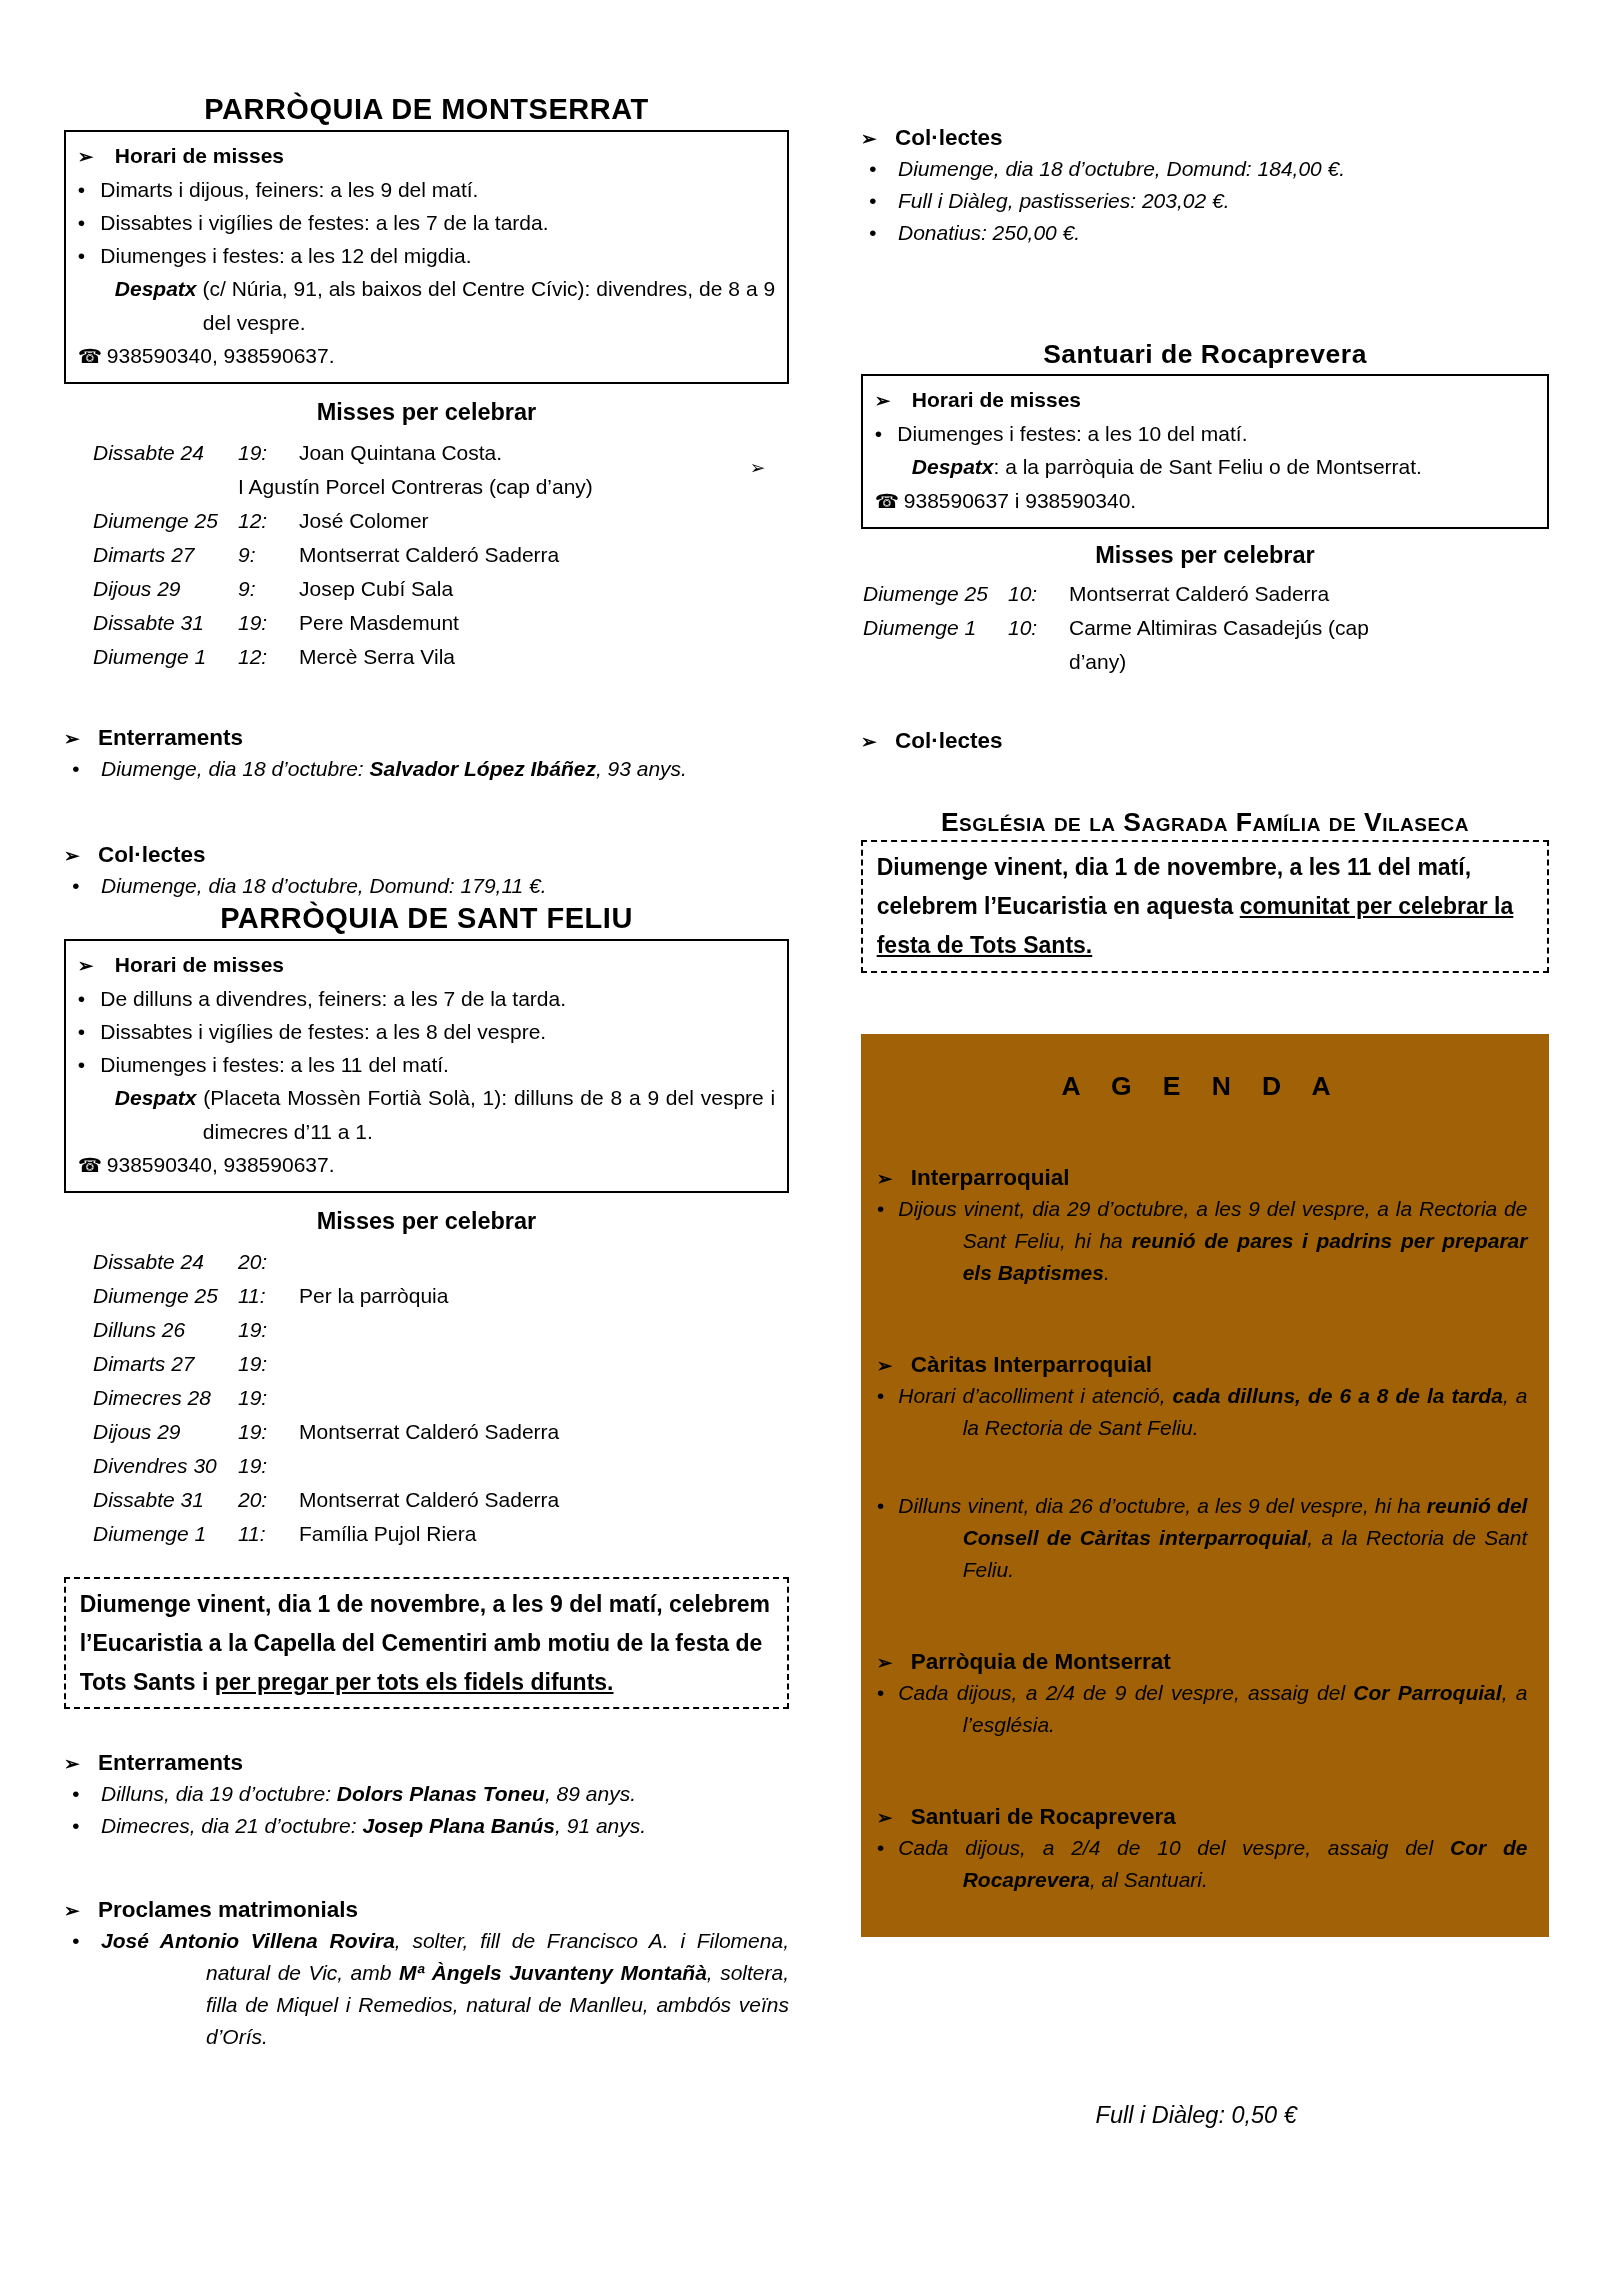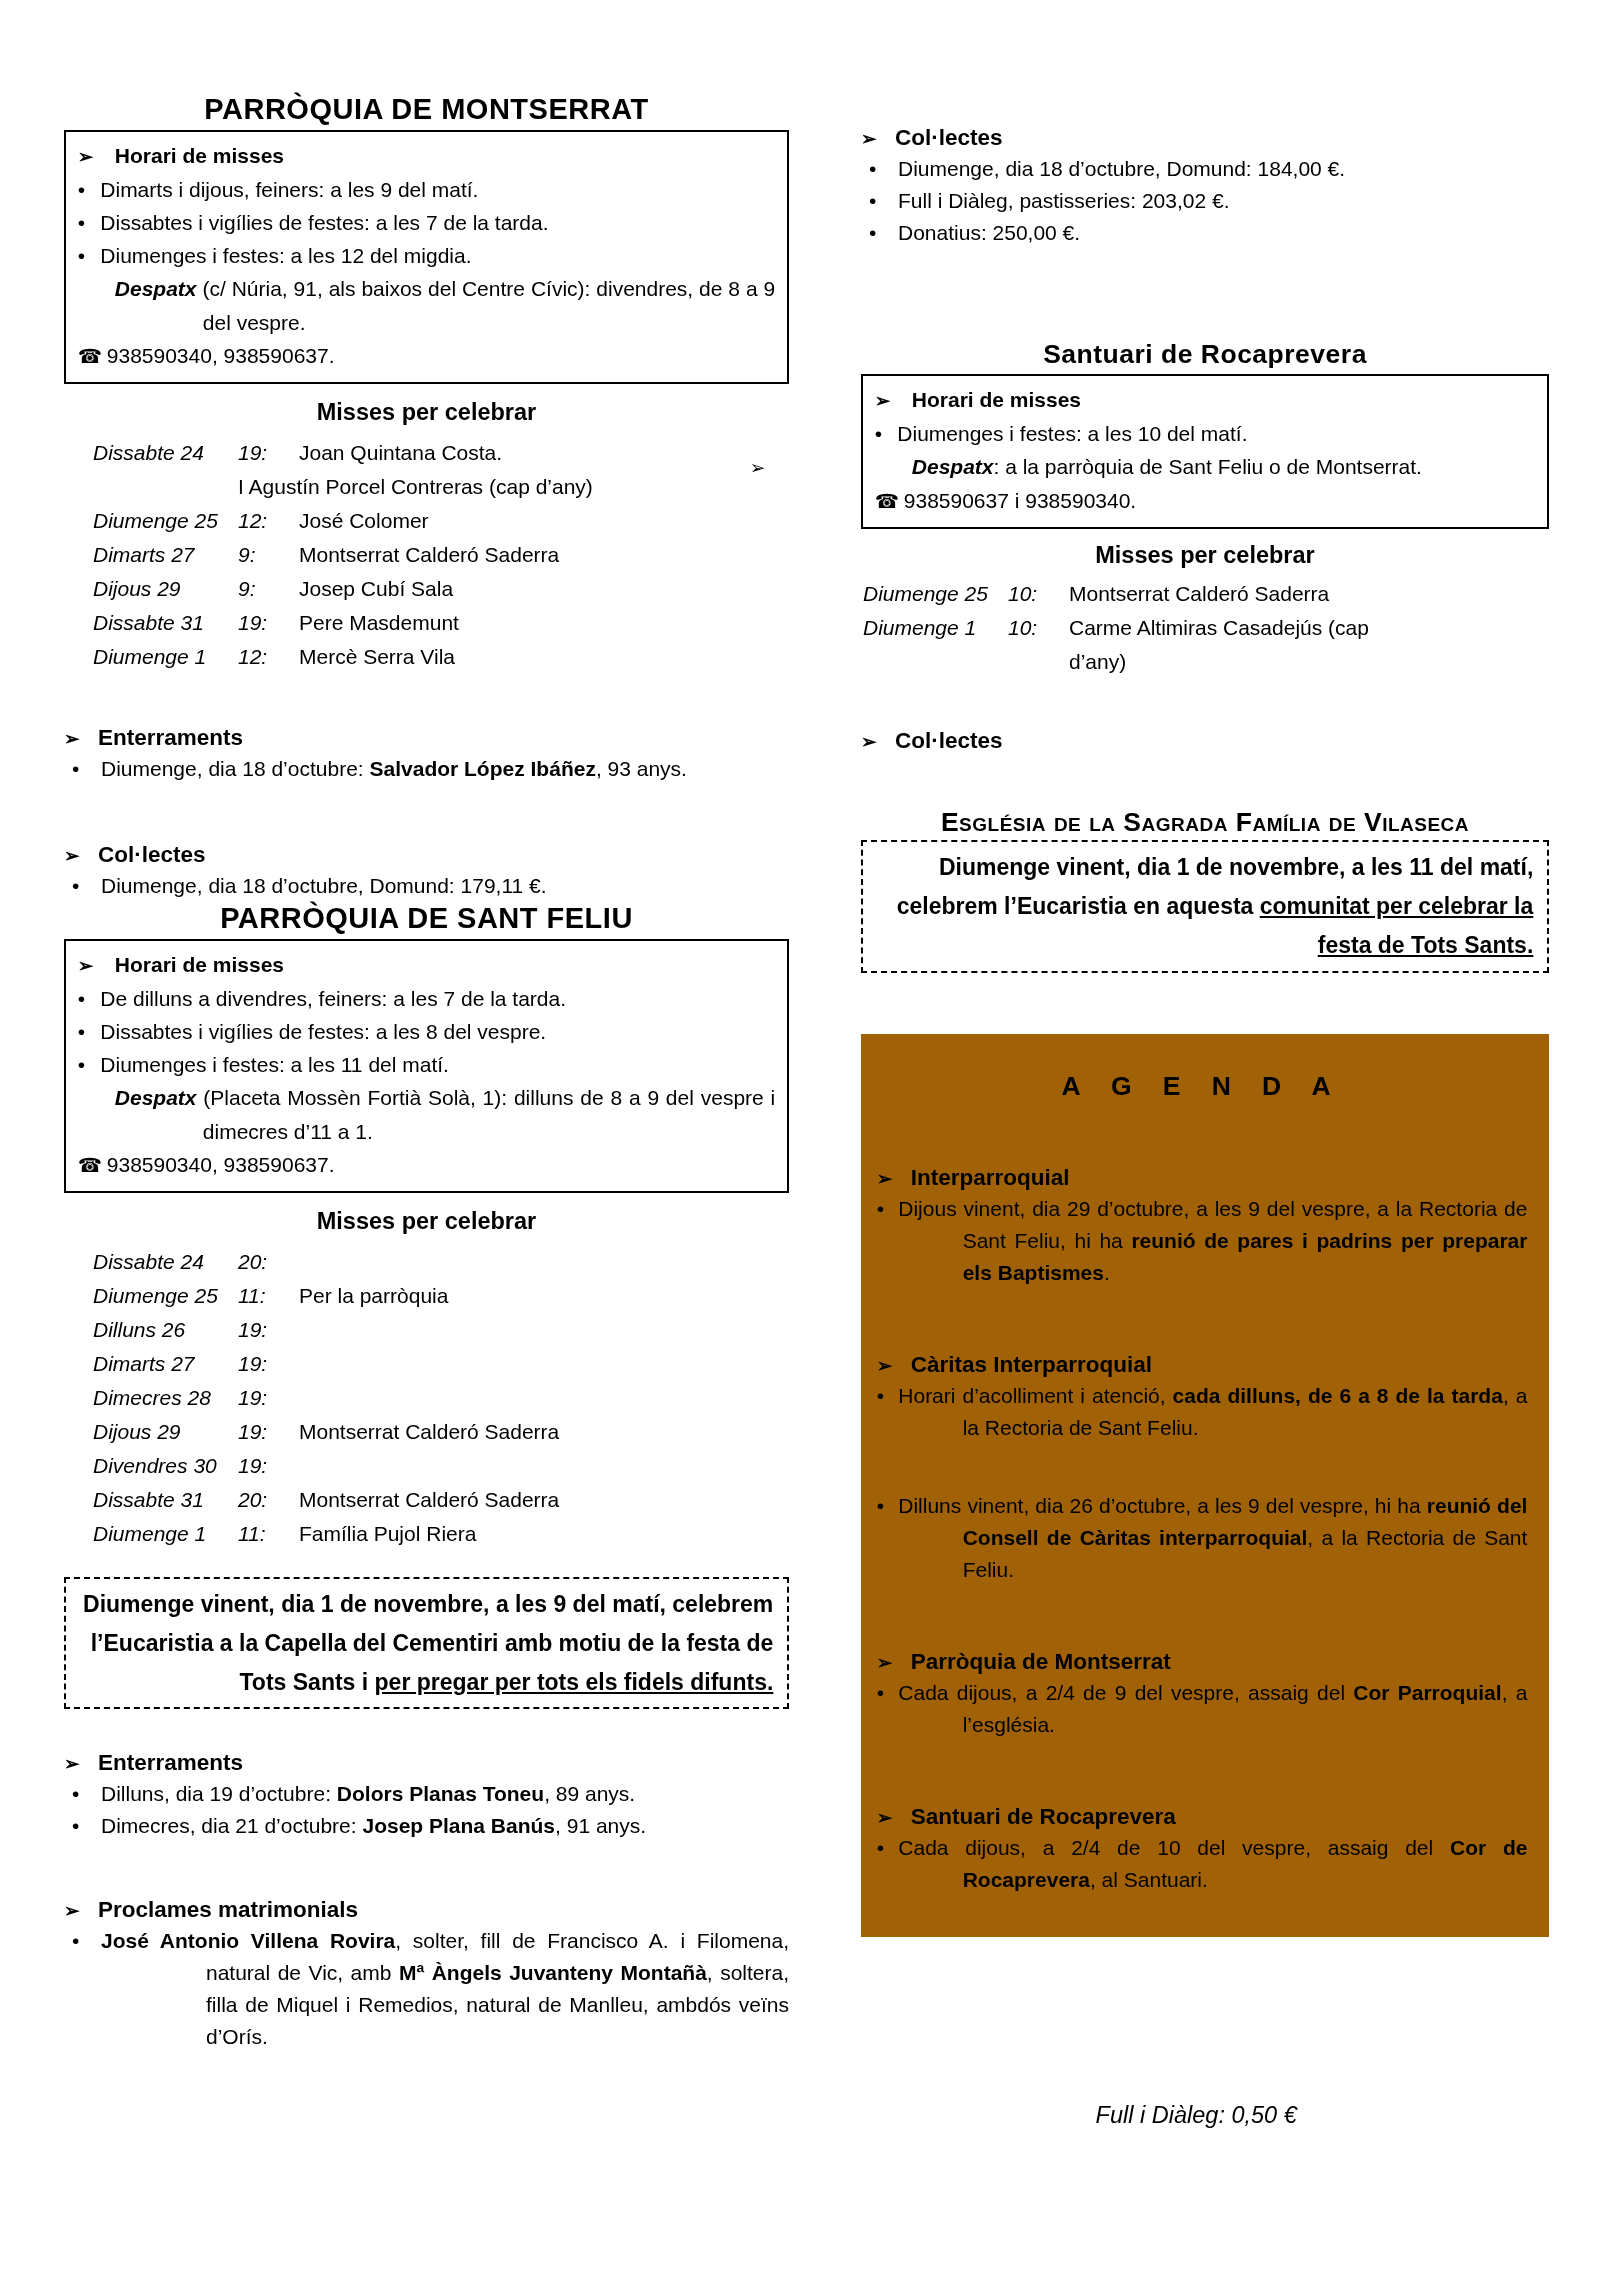--- a/index.html
+++ b/index.html
@@ -48,28 +48,29 @@
   .val-block .nline{display:flex;}
   .name2{display:block;}
 
   .section{margin-top:51px;}
   .sec-head{font-size:22.5px;font-weight:bold;margin:0 0 2px 0;}
   .item{
     font-size:21px;line-height:32px;
     padding-left:142px;text-indent:-134px;
     text-align:justify;
     margin:0;
+    font-style:italic;
   }
   .item .b{display:inline-block;width:29px;text-indent:0;}
   .item-plain{padding-left:142px;text-indent:-134px;text-align:left;}
 
   .dash-box{
     border:2.9px dashed #000;
     font-size:23px;font-weight:bold;line-height:39px;
-    text-align:right;
+    text-align:left;
     padding:5.9px 13.7px;
   }
   .uline{text-decoration:underline;}
 
   .smallcaps-head{
     font-variant:small-caps;
     font-size:26.5px;font-weight:bold;text-align:center;
     margin:0;letter-spacing:0.5px;
   }
   .agenda{

